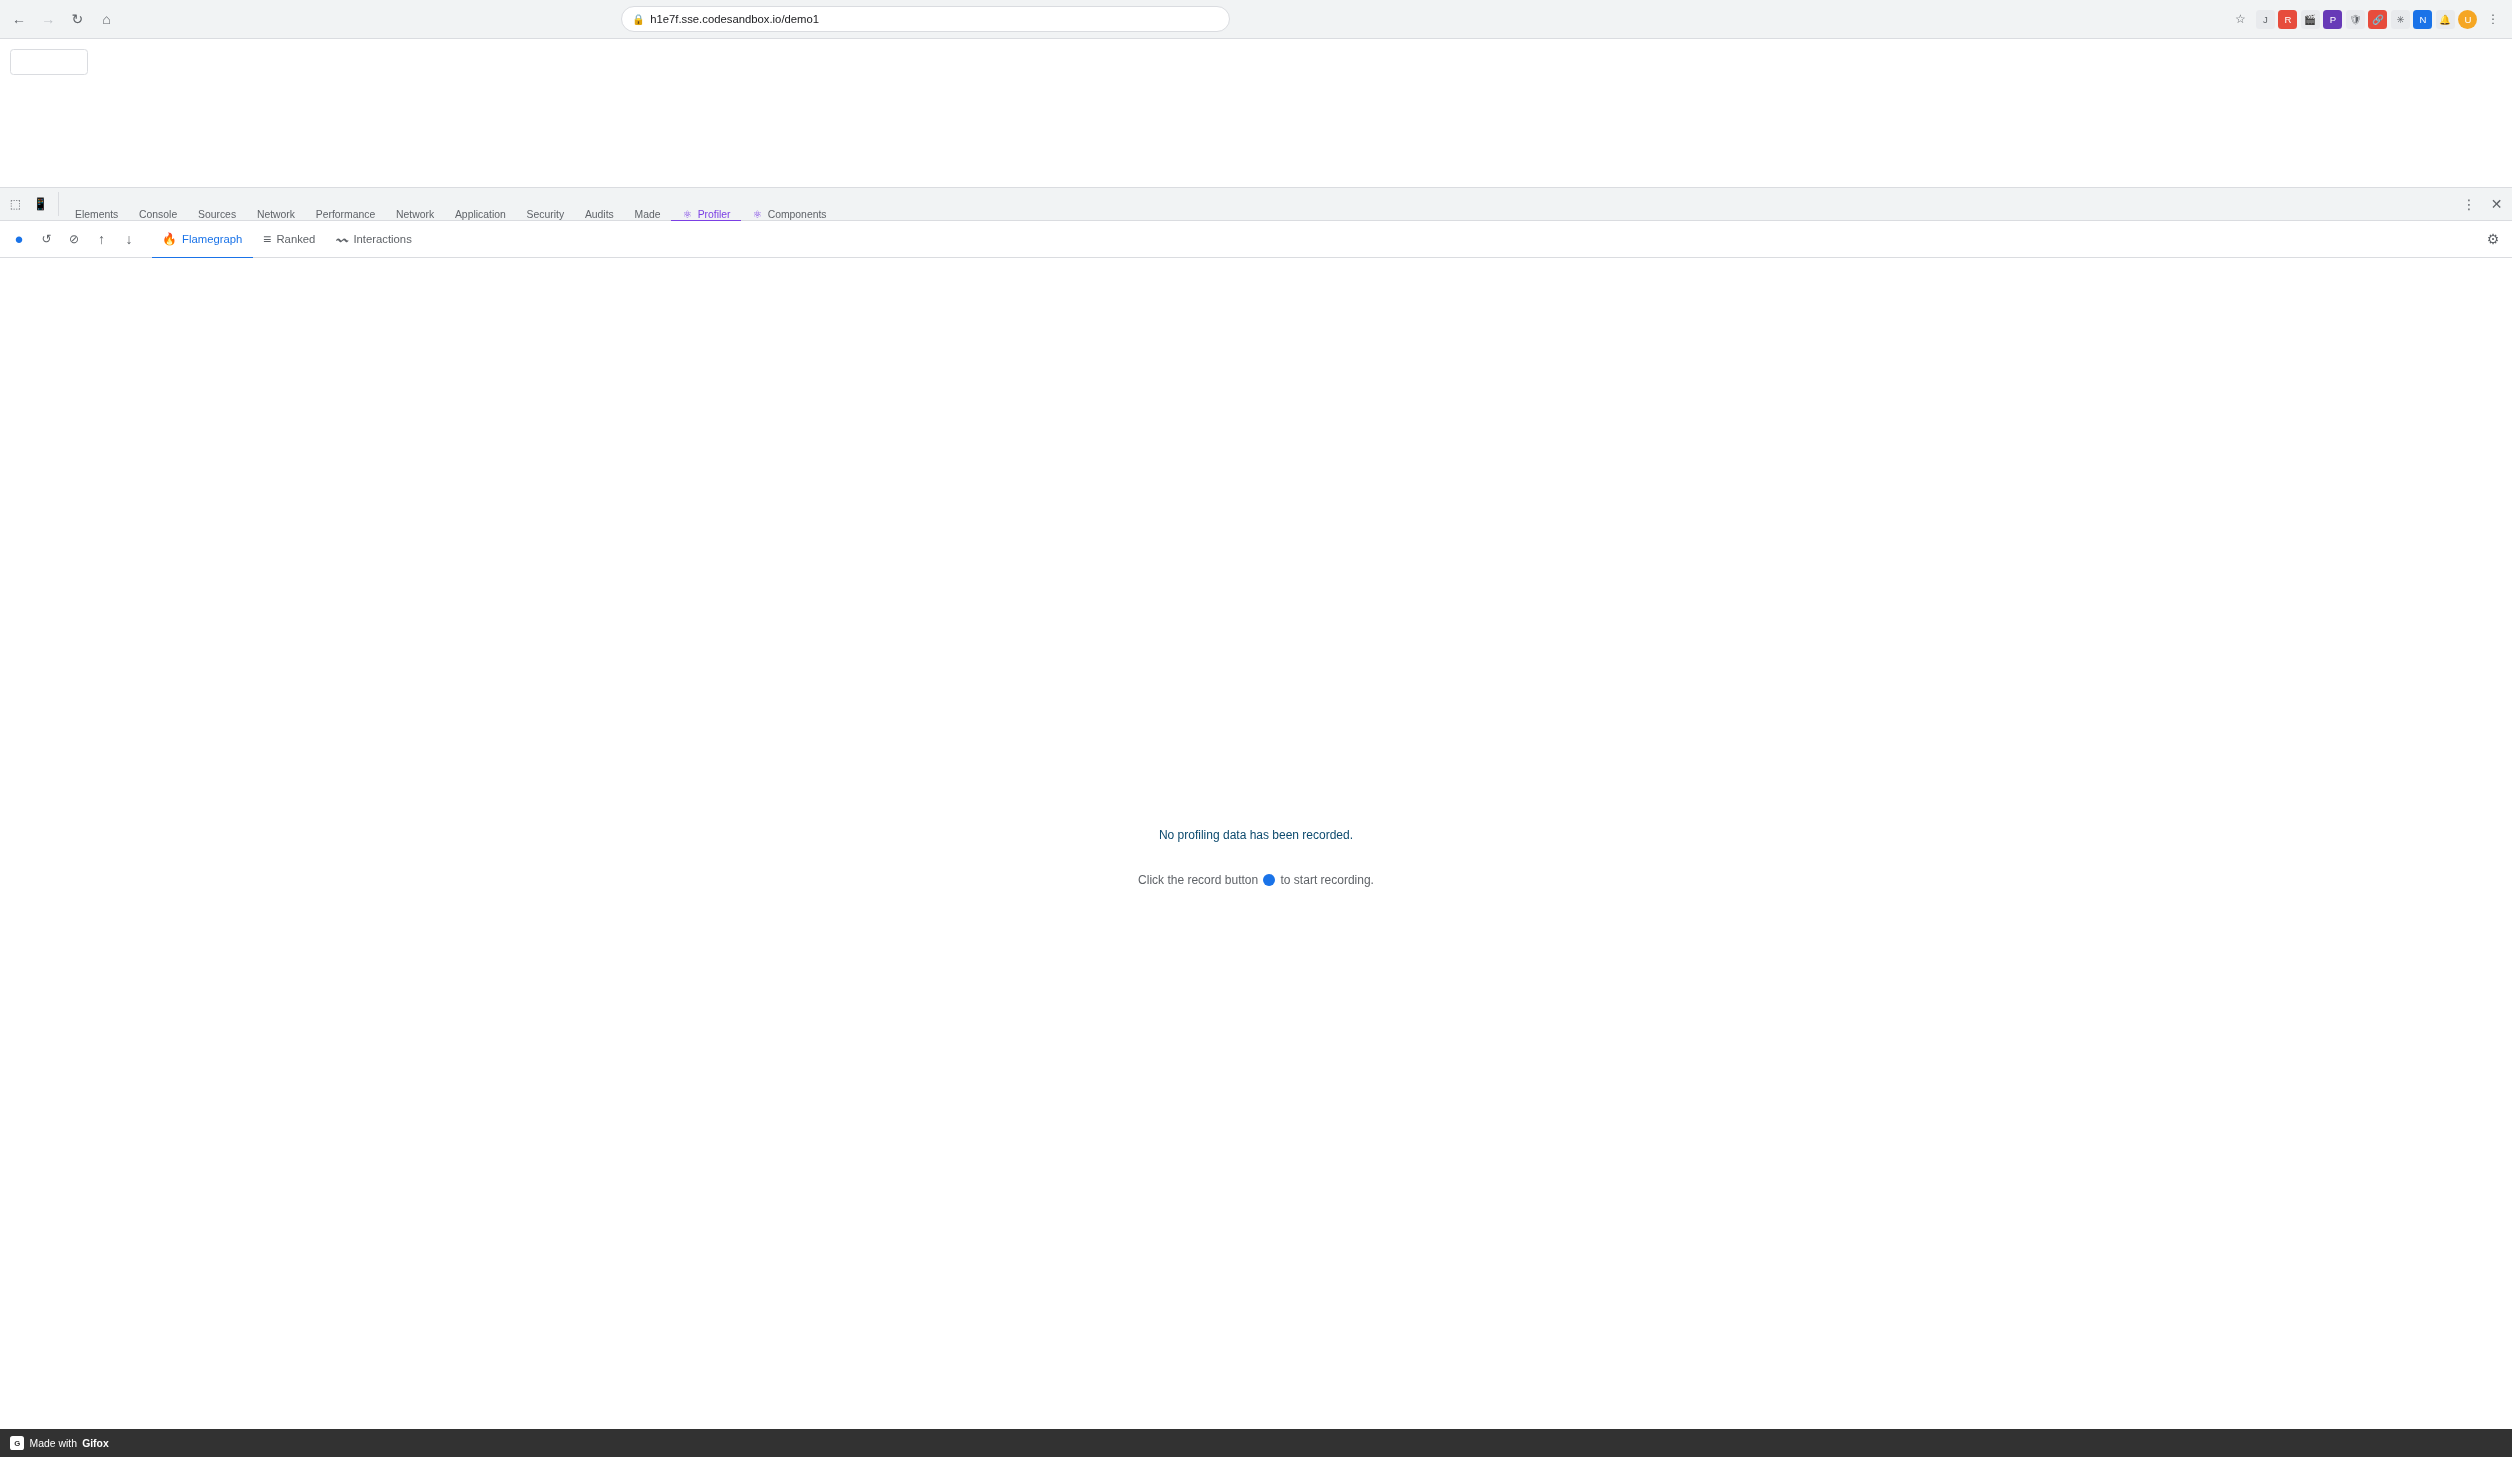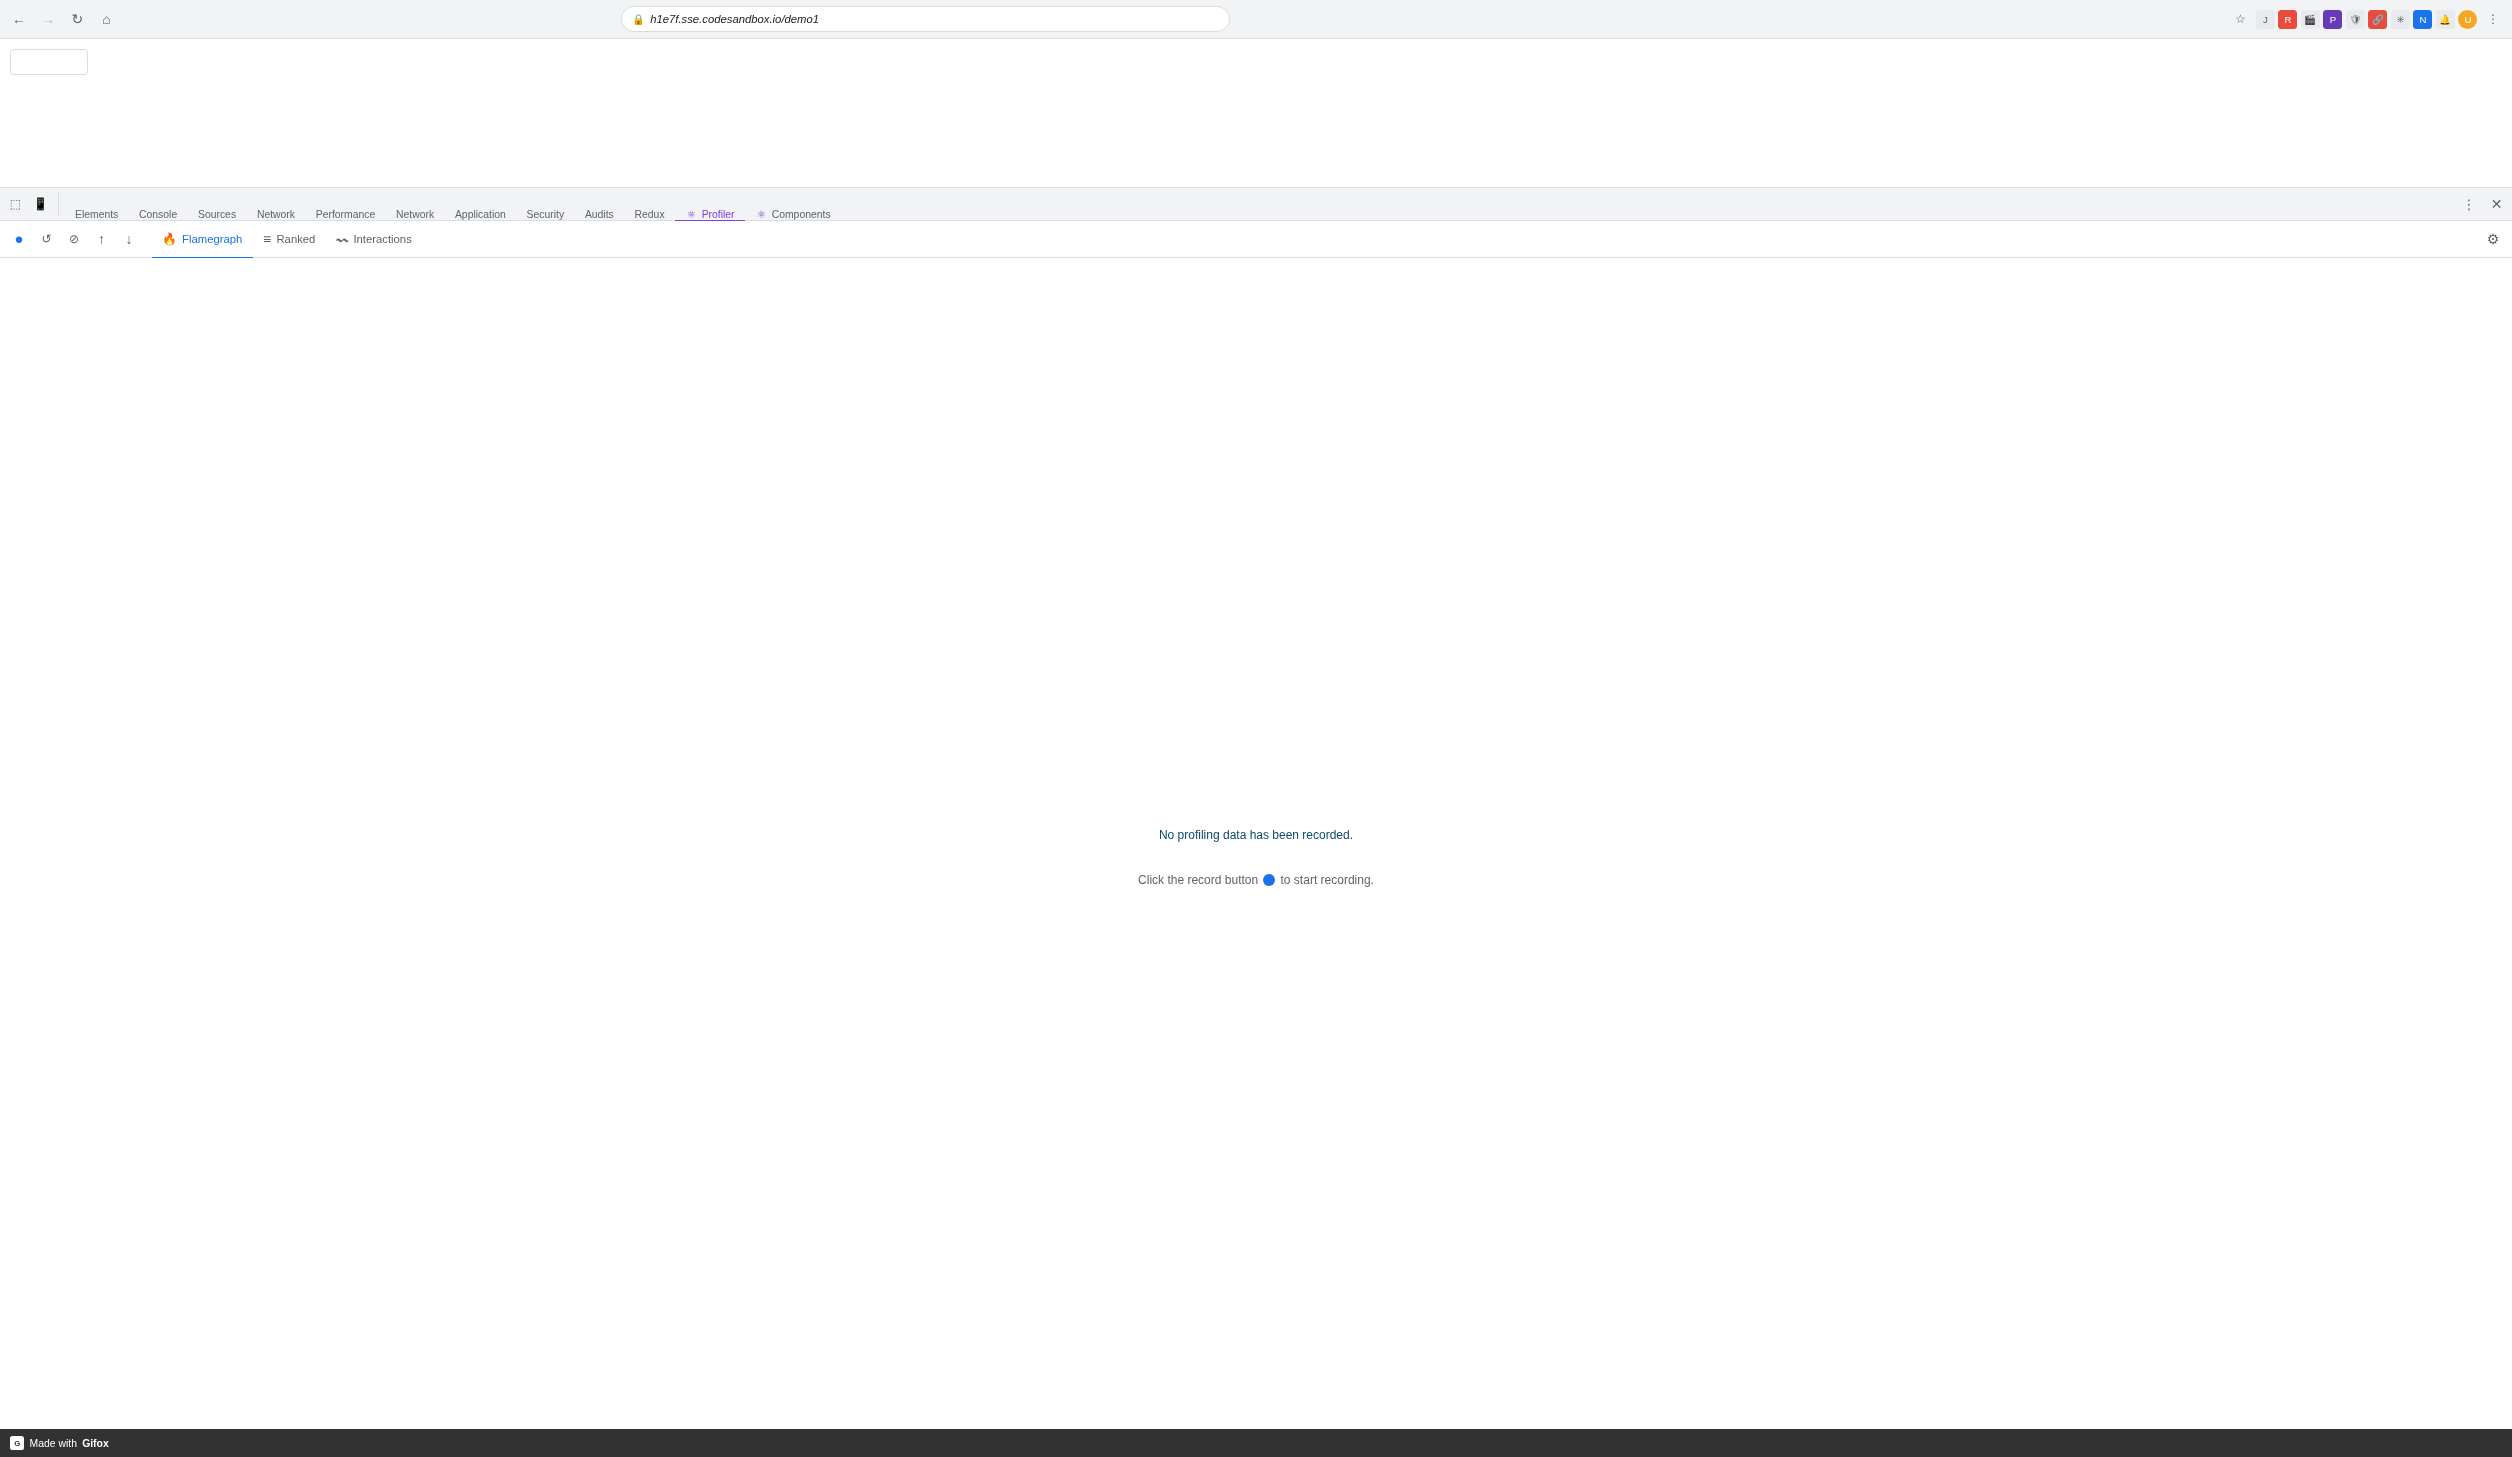--- a/index.html
+++ b/index.html
@@ -19,21 +19,21 @@
       cursor: pointer; display: flex; align-items: center; justify-content: center;
       color: #5f6368; font-size: 14px;
     }
     .nav-btn.disabled { color: #bdc1c6; cursor: default; }
     .address-bar {
       flex: 1; height: 26px; background: #fff; border: 0.9px solid #dadce0; border-radius: 13px;
       display: flex; align-items: center; padding: 0 10.4px; gap: 5.2px; cursor: text;
       font-size: 11.3px; color: #202124; max-width: 609px; margin: 0 auto;
     }
     .address-bar .lock-icon { color: #5f6368; font-size: 10.4px; }
-    .address-text { flex: 1; font-size: 11.3px; color: #202124; font-style: italic; }
+    .address-text { flex: 1; font-size: 11.3px; color: #202124; }
     .toolbar-right {
       display: flex; align-items: center; gap: 3.5px; margin-left: auto;
     }
     .toolbar-icon-btn {
       width: 24px; height: 24px; border-radius: 50%; border: none; background: transparent;
       cursor: pointer; display: flex; align-items: center; justify-content: center;
       color: #5f6368; font-size: 12px;
     }
     .ext-icon {
       width: 19px; height: 19px; border-radius: 3.5px; background: #e8eaed;
@@ -211,21 +211,21 @@
     <div class="devtools-tab">
       <span>Application</span>
     </div>
     <div class="devtools-tab">
       <span>Security</span>
     </div>
     <div class="devtools-tab">
       <span>Audits</span>
     </div>
     <div class="devtools-tab">
-      <span>Redux</span>
+      <span>Made</span>
     </div>
     <div class="devtools-tab active-purple" style="color: #7b3fe4; border-bottom: 1.7px solid #7b3fe4;">
       <span class="tab-icon" style="color:#7b3fe4;">⚛</span>
       <span>Profiler</span>
     </div>
     <div class="devtools-tab">
       <span class="tab-icon" style="color:#7b3fe4;">⚛</span>
       <span>Components</span>
     </div>
 

